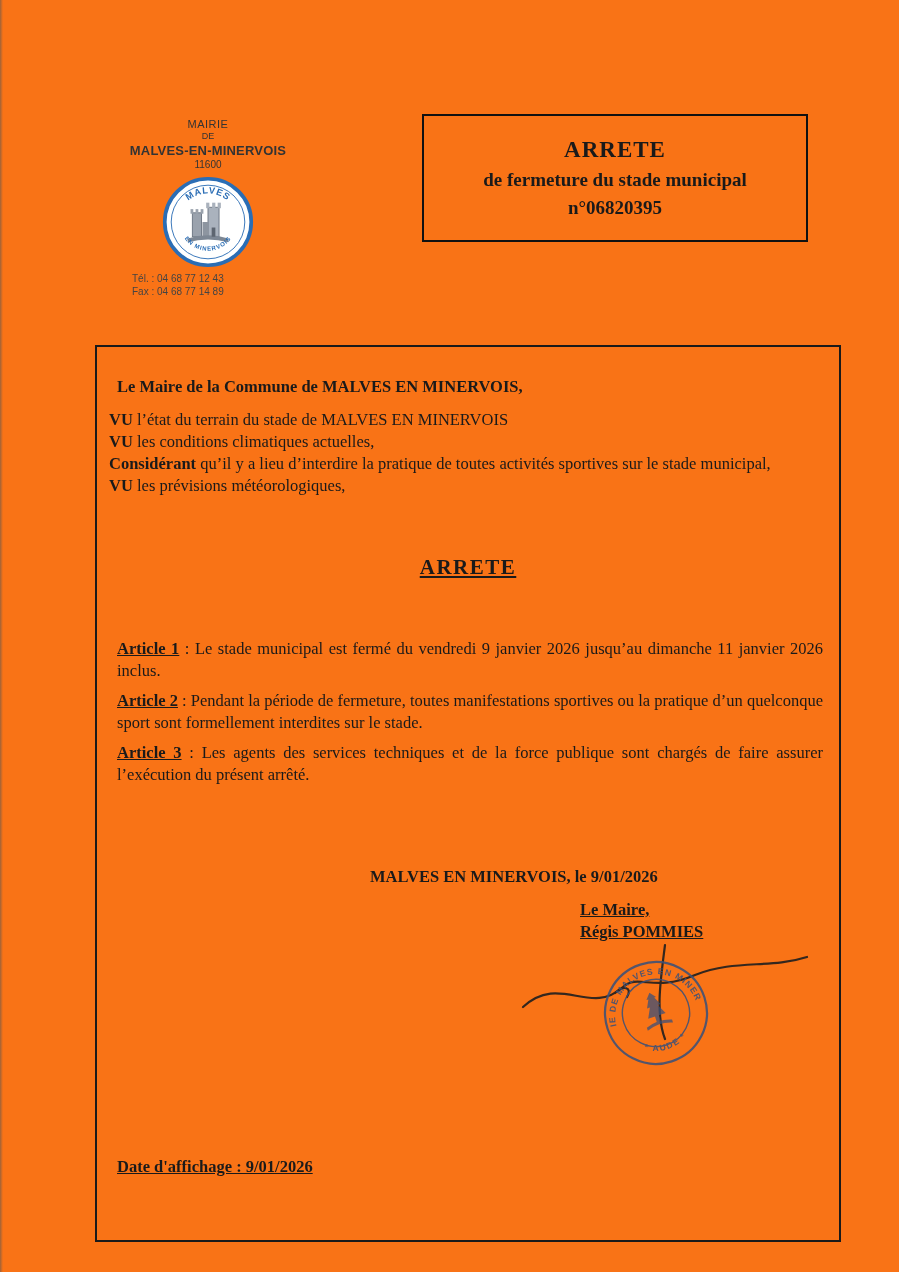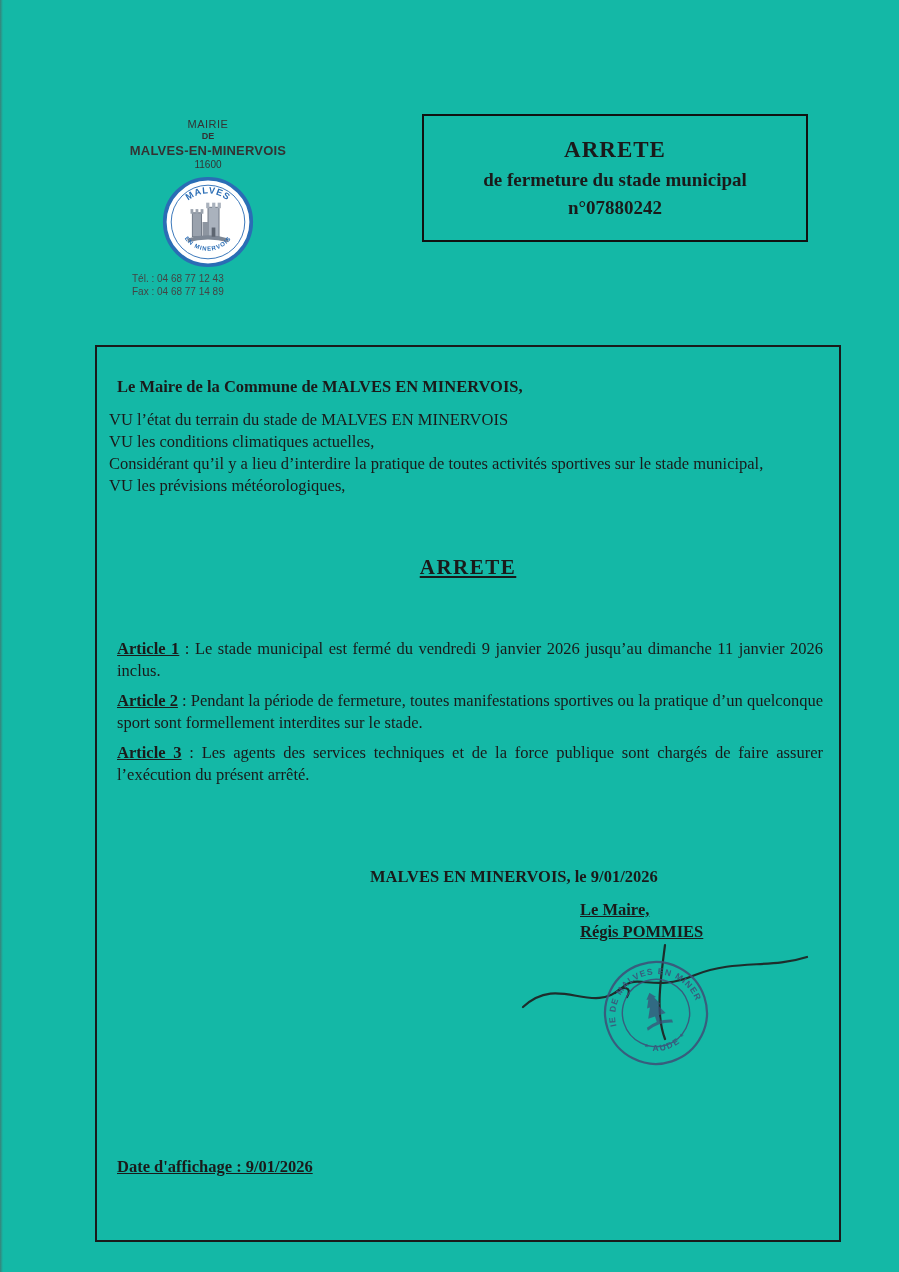--- a/index.html
+++ b/index.html
@@ -1,38 +1,38 @@
 <!DOCTYPE html>
 <html><head>
 <meta charset="utf-8">
 <style>
   html,body{margin:0;padding:0;background:#e8e8e8;}
   .page{
     position:relative;
     width:899px;height:1272px;
-    background:#14b8a6;
+    background:#f97316;
     margin:0 auto;
     font-family:"Liberation Serif","DejaVu Serif",serif;
     color:#1a1a1a;
     overflow:hidden;
   }
   .scan-edge{
     position:absolute;left:0;top:0;width:3px;height:100%;
     background:linear-gradient(to right,#555,rgba(255,255,255,0));
     opacity:.55;
   }
   
   .letterhead{
     position:absolute;left:108px;top:118px;width:200px;
     text-align:center;
     font-family:"Liberation Sans","DejaVu Sans",sans-serif;
     color:#333;
   }
   .lh-mairie{font-size:11px;letter-spacing:.5px;}
-  .lh-de{font-size:9px;margin-top:1px;font-weight:bold;}
+  .lh-de{font-size:9px;margin-top:1px;}
   .lh-commune{font-size:13px;font-weight:600;margin-top:2px;letter-spacing:.2px;text-align:center;}
   .lh-cp{font-size:10px;margin-top:1px;}
   .lh-logo{margin:6px auto 4px auto;width:92px;height:92px;}
   .lh-contact{font-size:10px;text-align:left;padding-left:24px;line-height:13px;color:#444;}
   
   .title-box{
     position:absolute;left:422px;top:114px;width:382px;height:124px;
     border:2.5px solid #111;
     display:flex;flex-direction:column;justify-content:center;align-items:center;
     gap:6px;
@@ -48,21 +48,21 @@
   }
   .main-box p{margin:8px;}
   .intro{
     position:absolute;left:12px;top:22px;
     font-weight:bold;font-size:16.5px;
   }
   .vu-block{
     position:absolute;left:12px;top:62px;width:720px;
     font-size:16.5px;line-height:22px;
   }
-  .vu-label{font-weight:normal;}
+  .vu-label{font-weight:bold;}
   .arrete-heading{
     position:absolute;left:0;top:208px;width:100%;
     text-align:center;font-size:21px;font-weight:bold;
     letter-spacing:1.5px;text-decoration:underline;
   }
   .articles{
     position:absolute;left:12px;top:283px;width:722px;
     font-size:16.5px;line-height:22px;
   }
   .article{margin-bottom:20px;text-align:justify;}
@@ -136,21 +136,21 @@
 
     <div class="lh-contact">
       <div>Tél. : 04 68 77 12 43</div>
       <div>Fax : 04 68 77 14 89</div>
     </div>
   </div>
 
   <div class="title-box">
     <div class="tb-l1">ARRETE</div>
     <div class="tb-l2">de fermeture du stade municipal</div>
-    <div class="tb-l3">n°07880242</div>
+    <div class="tb-l3">n°06820395</div>
   </div>
 
   <div class="main-box">
 
     <p class="intro">Le Maire de la Commune de MALVES EN MINERVOIS,</p>
 
     <div class="vu-block">
       <div>
         <span class="vu-label">VU</span><span> l’état du terrain du stade de MALVES EN MINERVOIS</span>
       </div>

